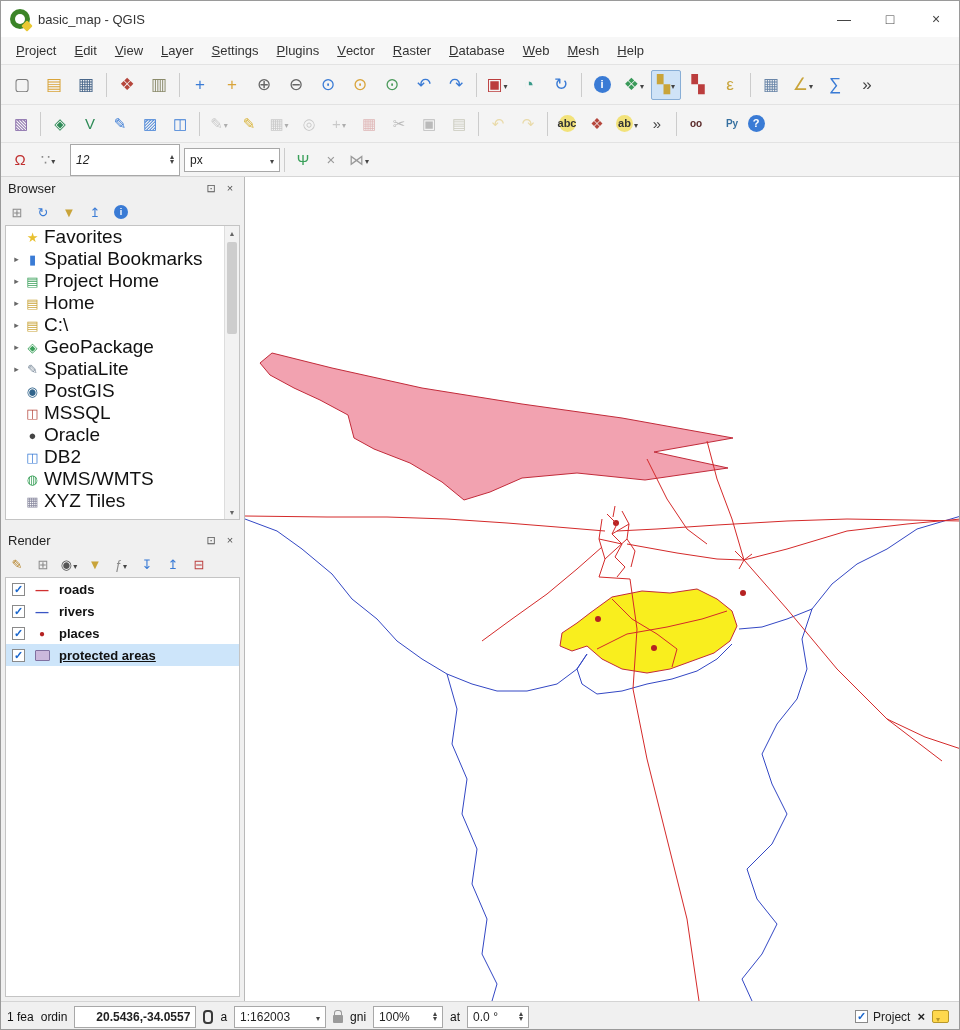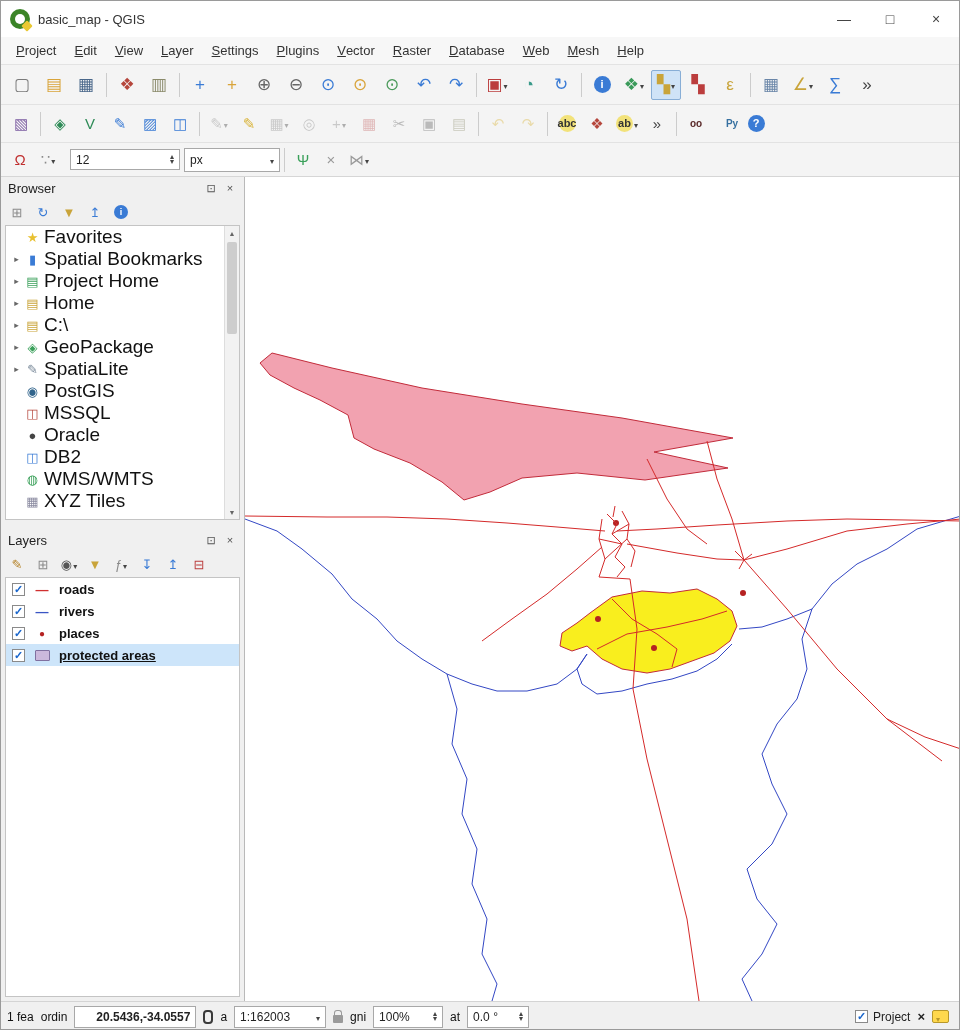--- a/index.html
+++ b/index.html
@@ -50,21 +50,21 @@
   .dd::before { content: '▾'; font-size: 8px; color: #444; margin-left: 1px; }
   .tbgroup { display: flex; align-items: center; }
   
   .sbfield { display: inline-flex; align-items: center; background: #fff; border: 1px solid #a8a8a8;
     height: 22px; padding: 0 5px; font-size: 12px; color: #222; gap: 4px; }
   .sbfield.spin { justify-content: space-between; }
   .spinner { display: inline-flex; flex-direction: column; align-items: center; margin-left: auto; }
   .spinner i { font-style: normal; line-height: .55; font-size: 8px; color: #444; }
   .spinner i.up::before { content: '▴'; }
   .spinner i.down::before { content: '▾'; }
-  .tol { width: 110px; margin-left: 8px; height: 21px; }
+  .tol { width: 110px; margin-left: 8px; height: 32px; font-style: italic; }
   .units { width: 96px; margin-left: 4px; height: 24px; }
   
   .main { display: flex; height: 824px; }
   .leftcol { width: 243px; display: flex; flex-direction: column; background: #f0f0f0; }
   .panel { display: flex; flex-direction: column; }
   .browser-panel { height: 347px; }
   .hsplit { height: 5px; }
   .layers-panel { flex: 1; }
   .panel-header { height: 22px; display: flex; align-items: center; padding: 0 7px; }
   .panel-title { font-size: 13px; color: #222; }
@@ -504,21 +504,21 @@
             <span class="ticon" style="color: rgb(138, 138, 160);">▦</span>
             <span class="tlabel">XYZ Tiles</span>
           </div>
         </div>
     </div>
 
     <div class="hsplit"></div>
 
     <div class="panel layers-panel">
       <div class="panel-header">
-        <span class="panel-title">Layers</span>
+        <span class="panel-title">Render</span>
         <div class="phbtns">
 
         <span class="phbtn">
               <span class="glyph" style="color: rgb(85, 85, 85);">⊡</span>
             </span>
             <span class="phbtn">
               <span class="glyph" style="color: rgb(85, 85, 85);">×</span>
             </span>
           </div>
       </div>

